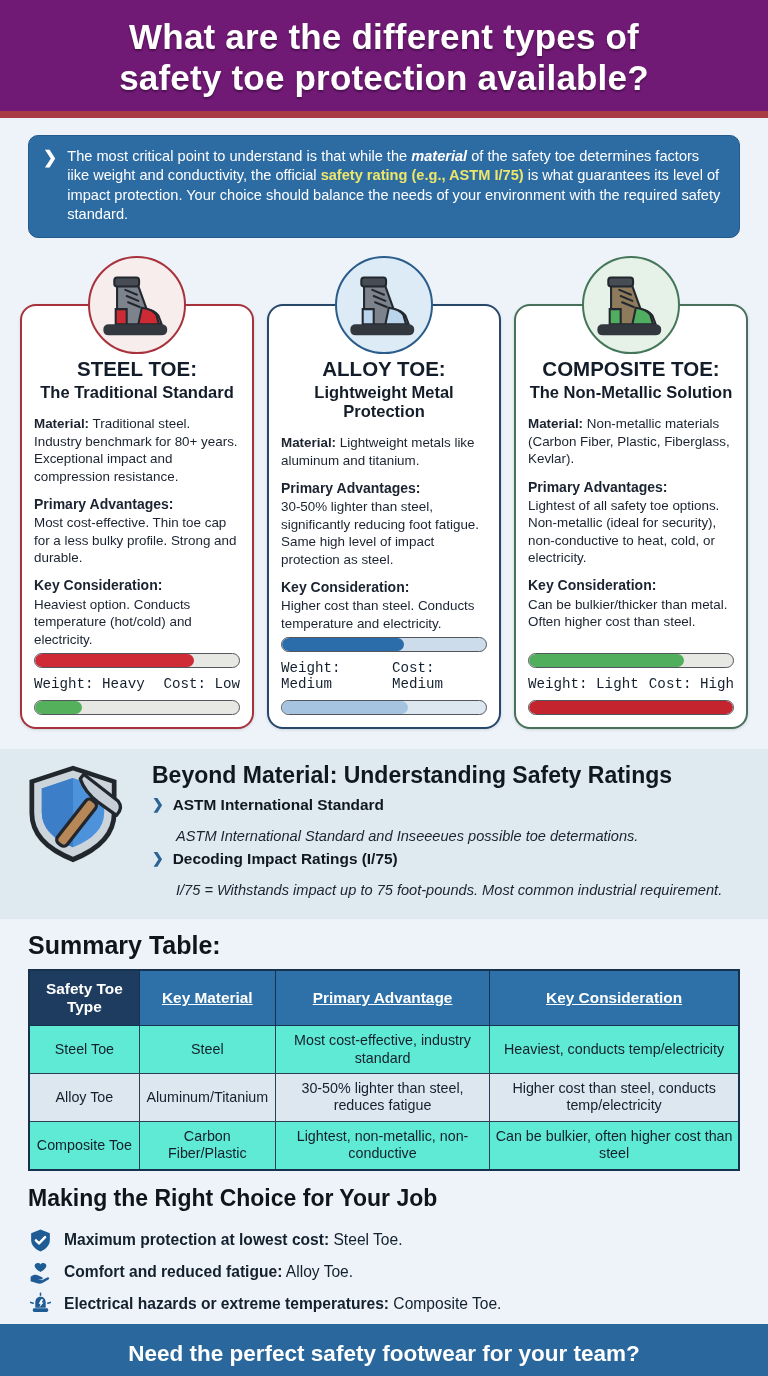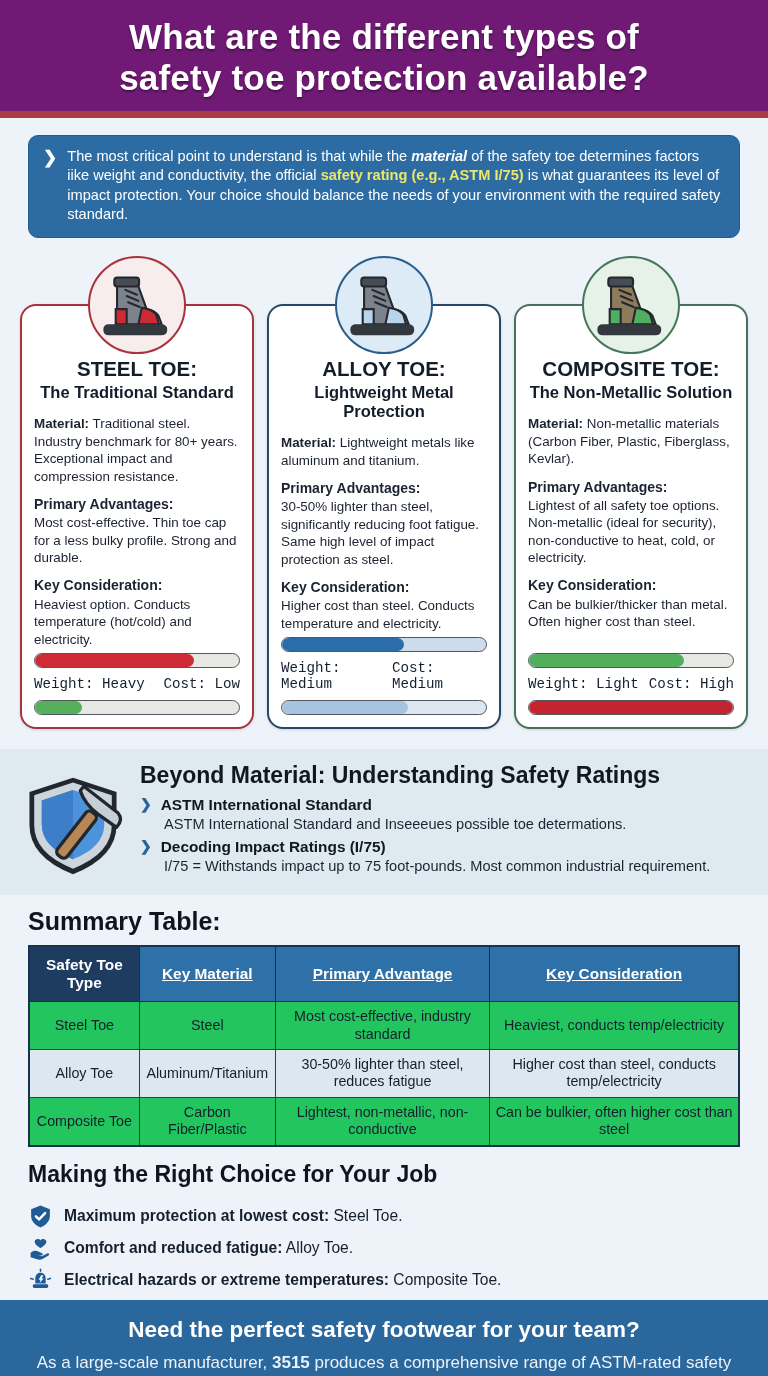--- a/index.html
+++ b/index.html
@@ -35,32 +35,32 @@
   .card h2 { text-align:center; font-size:20.5px; color:#131c29; line-height:1.1; }
   .card h3 { text-align:center; font-size:16.5px; color:#131c29; margin:3px 0 8px; }
   .card p { font-size:13.4px; color:#1b2330; line-height:1.3; margin:5px 0; }
   .card p.stack strong { display:block; margin-bottom:1px; font-size:14px; }
   .bar { height:15px; border:1.5px solid #53565c; border-radius:9px; overflow:hidden; background:#e7e7e3; }
   .bar .fill { height:100%; border-radius:8px; }
   .bar-top { margin-top:auto; }
   .bar-labels { display:flex; justify-content:space-between; font-size:14.2px; color:#14202e; margin:8px 0;font-family:Liberation Mono, monospace; }
 
   
-  .ratings { background:#dfe9f0; margin-top:6px; padding:13px 26px 15px 18px; display:flex; gap:12px; align-items:flex-end; }
+  .ratings { background:#dfe9f0; margin-top:6px; padding:13px 26px 15px 18px; display:flex; gap:24px; align-items:flex-start; }
   .ratings-icon { flex:0 0 110px; display:flex; justify-content:center; }
   .ratings h2 { font-size:23px; color:#10171f; margin-bottom:7px; }
   .bullet { margin:6px 0; }
   .bullet-title { display:flex; gap:9px; font-weight:bold; font-size:15.4px; color:#10171f; }
   .bullet-title .chev { color:#2a6496; font-size:14px; }
-  .bullet-body { font-size:14.6px; color:#1b2330; margin:2px 0 0 24px; }
+  .bullet-body { font-size:14.6px; color:#1b2330; margin:14px 0 0 24px;font-style:italic; }
 
   
   .summary { margin:12px 28px 0; }
   .summary h2 { font-size:25px; color:#0e151d; margin-bottom:9px; }
-  table { width:100%; border-collapse:collapse; text-align:center; background:#22c55e; border:2px solid #16324f; }
+  table { width:100%; border-collapse:collapse; text-align:center; background:#5eead4; border:2px solid #16324f; }
   th { color:#fff; font-size:15.4px; padding:9px 4px; border:1.5px solid #16324f; }
   th.first { background:#1d3c5f; }
   th.rest { background:#2e71a8;text-decoration:underline; }
   td { font-size:14.3px; color:#14202e; line-height:1.22; padding:6px 4px; border:1.5px solid #2c4055; }
   tr.alt { background:#dde7f0; }
 
   
   .choices { margin:14px 28px 0; }
   .choices h2 { font-size:23px; color:#0e151d; margin-bottom:16px; }
   .choice { display:flex; align-items:center; gap:11px; margin:7px 0; }

